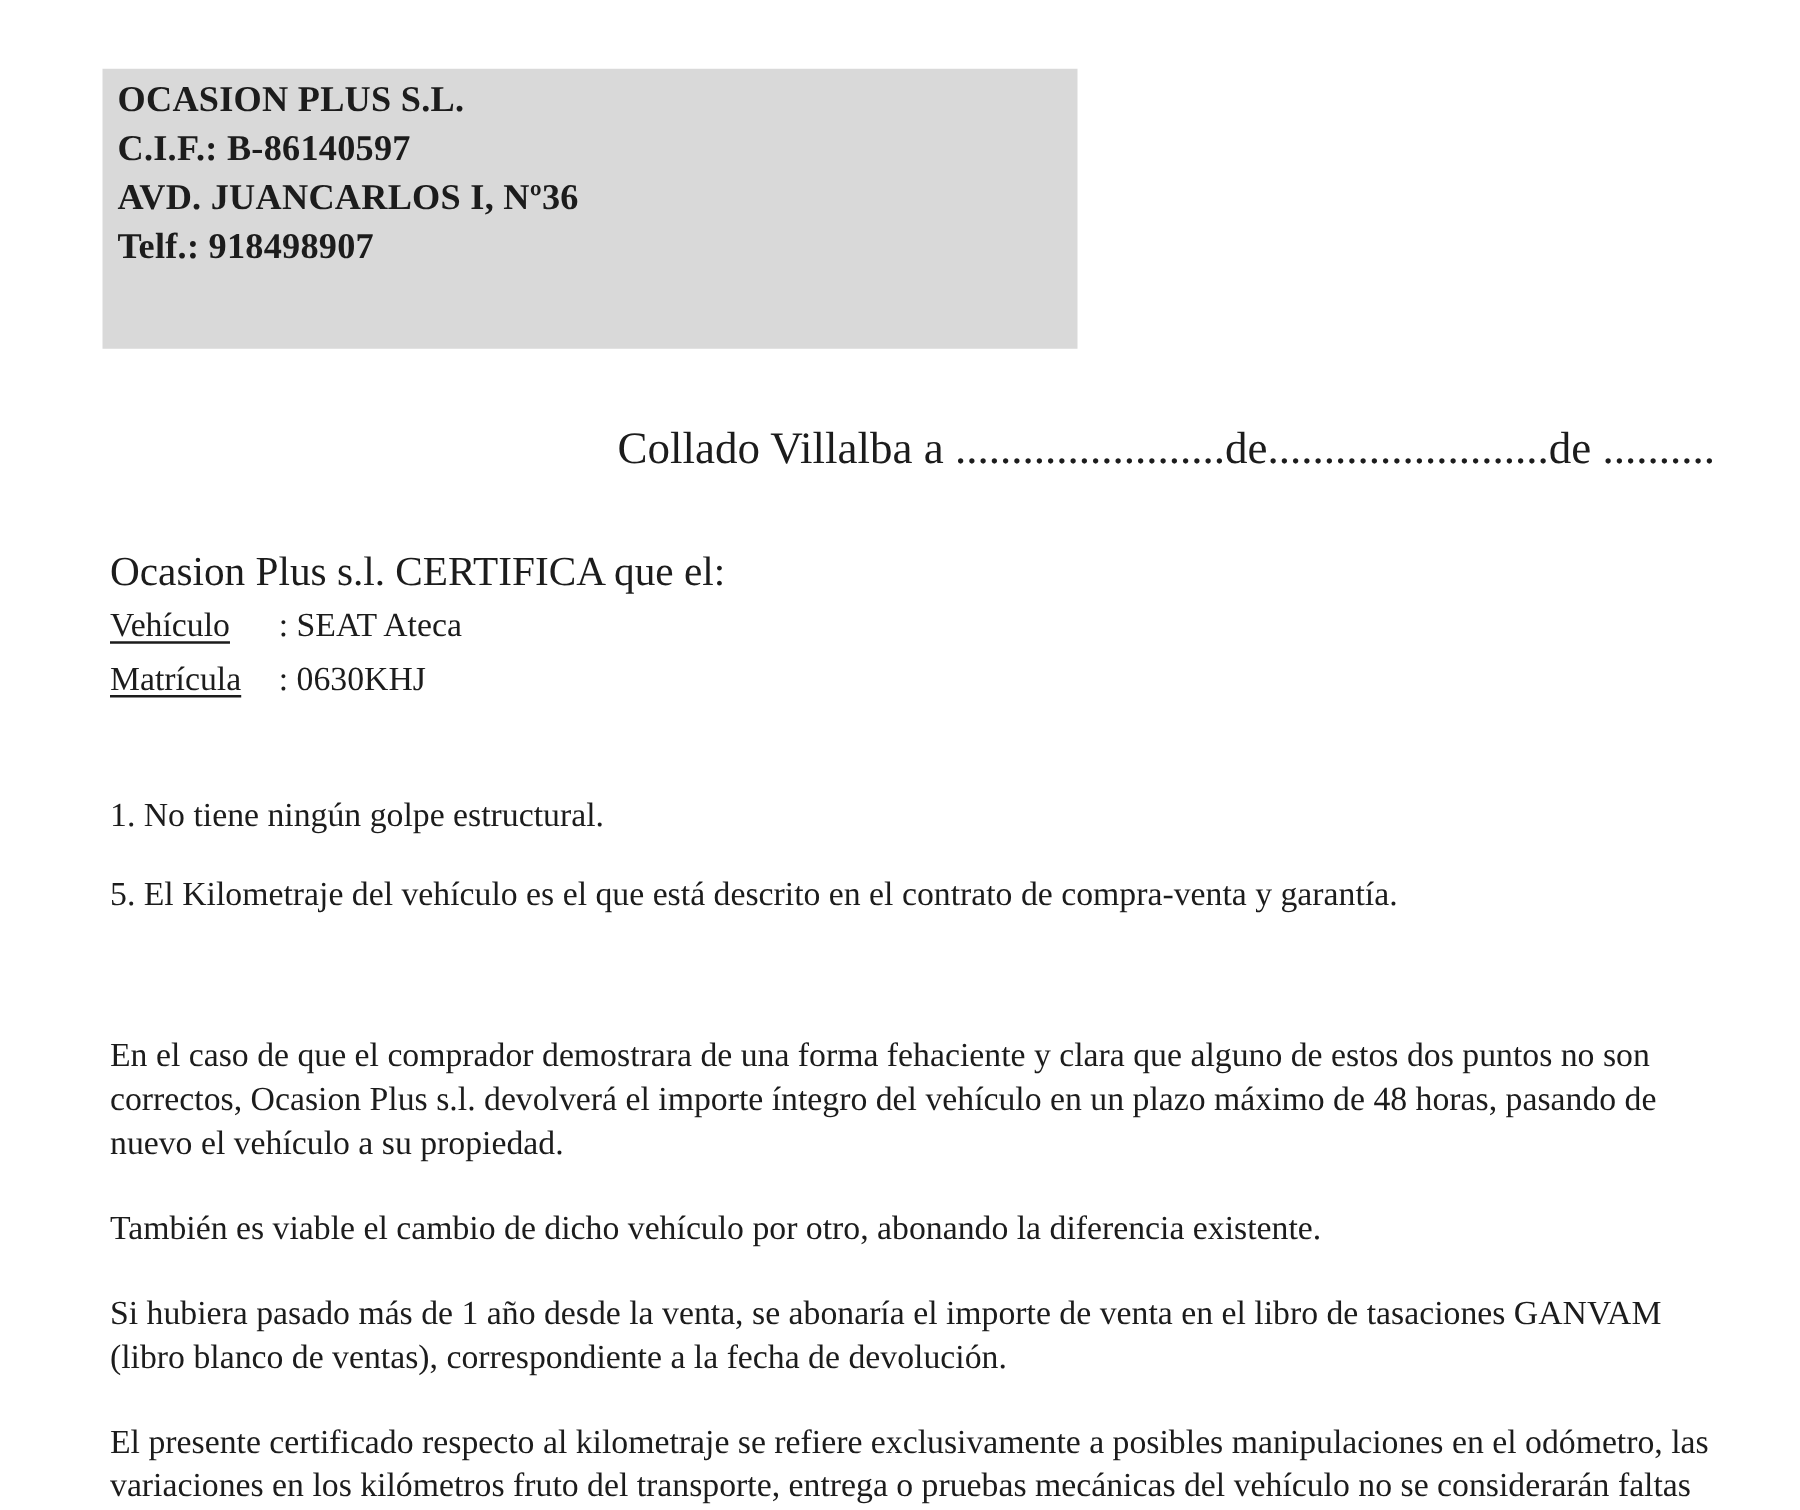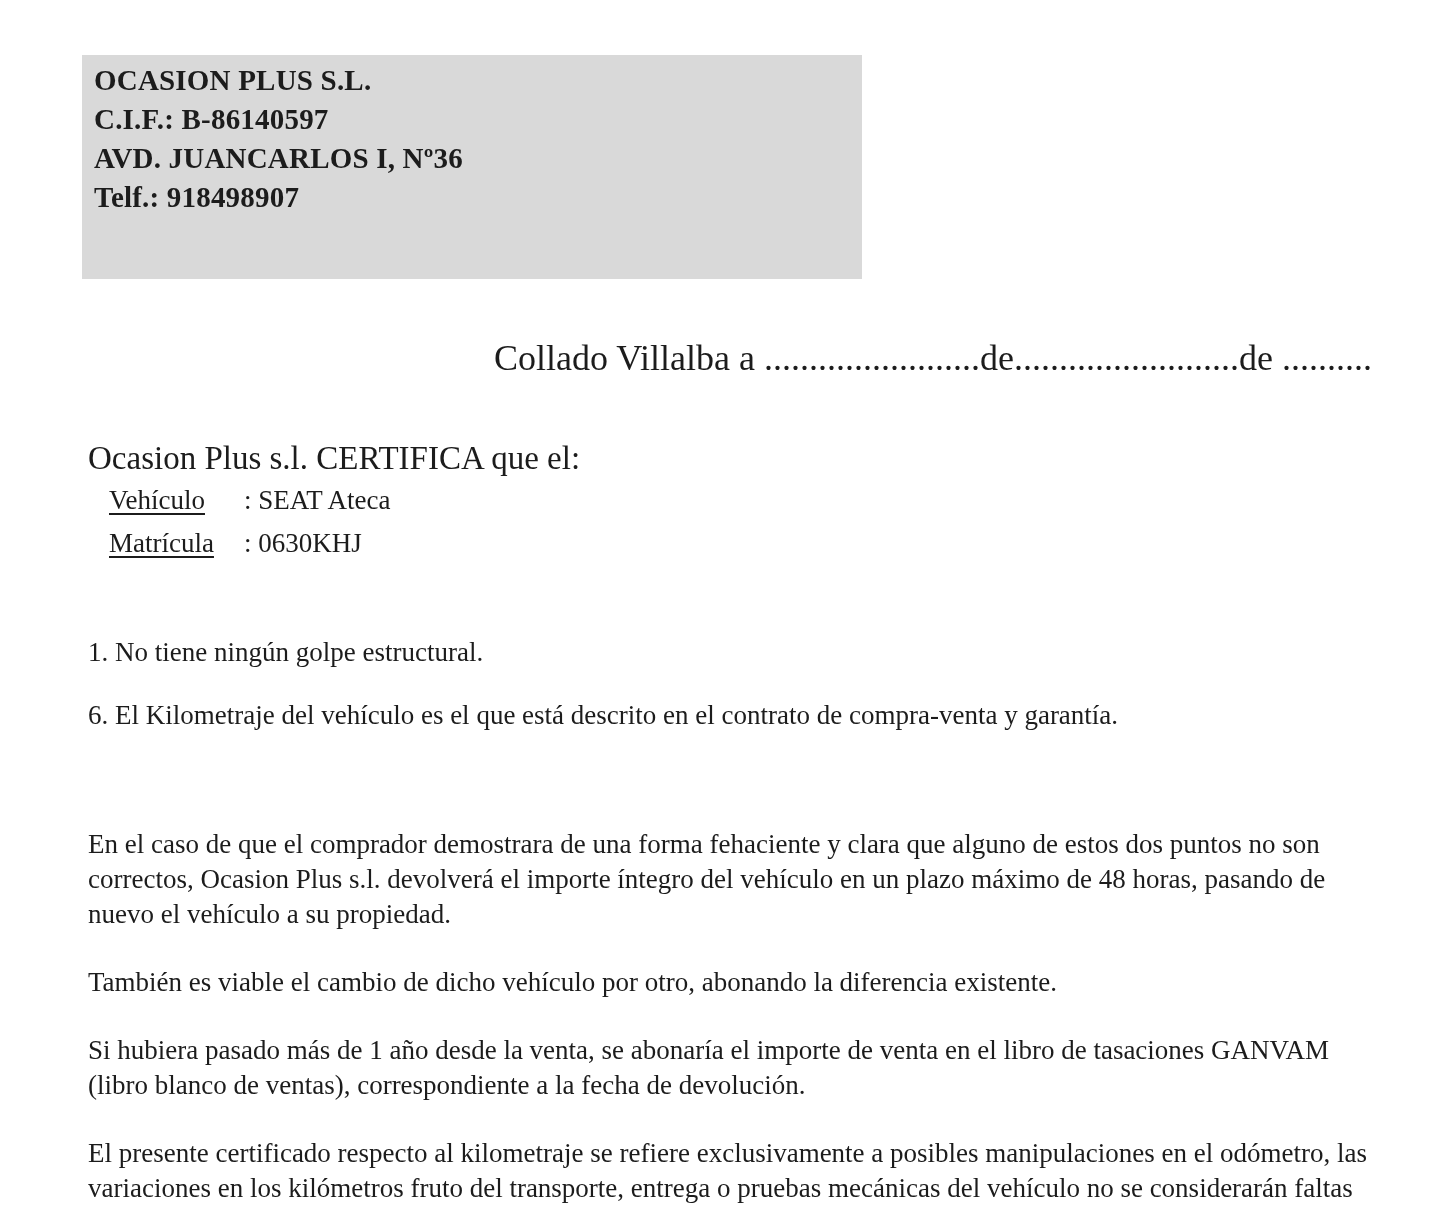--- a/index.html
+++ b/index.html
@@ -52,21 +52,20 @@
     line-height: 42px;
   }
   .field-row {
     font-size: 27px;
     line-height: 43px;
     white-space: nowrap;
   }
   .field-label-cell {
     display: inline-block;
     width: 135px;
-    margin-left: 21px;
   }
   .field-label {
     text-decoration: underline;
     text-underline-offset: 4px;
   }
   .field-sep { display: inline; }
   .points { margin-top: 70px; }
   .point-line {
     font-size: 27px;
     line-height: 34px;
@@ -101,21 +100,21 @@
     <div class="field-row">
       <span class="field-label-cell"><span class="field-label">Vehículo</span></span><span class="field-sep">: </span><span>SEAT Ateca</span>
     </div>
 
     <div class="field-row">
       <span class="field-label-cell"><span class="field-label">Matrícula</span></span><span class="field-sep">: </span><span>0630KHJ</span>
     </div>
 
     <div class="points">
       <div class="point-line">1. No tiene ningún golpe estructural.</div>
-      <div class="point-line">6. El Kilometraje del vehículo es el que está descrito en el contrato de compra-venta y garantía.</div>
+      <div class="point-line">5. El Kilometraje del vehículo es el que está descrito en el contrato de compra-venta y garantía.</div>
     </div>
 
     <div class="paragraphs">
       <div class="para">En el caso de que el comprador demostrara de una forma fehaciente y clara que alguno de estos dos puntos no son correctos, Ocasion Plus s.l. devolverá el importe íntegro del vehículo en un plazo máximo de 48 horas, pasando de nuevo el vehículo a su propiedad.</div>
       <div class="para">También es viable el cambio de dicho vehículo por otro, abonando la diferencia existente.</div>
       <div class="para">Si hubiera pasado más de 1 año desde la venta, se abonaría el importe de venta en el libro de tasaciones GANVAM (libro blanco de ventas), correspondiente a la fecha de devolución.</div>
       <div class="para">El presente certificado respecto al kilometraje se refiere exclusivamente a posibles manipulaciones en el odómetro, las variaciones en los kilómetros fruto del transporte, entrega o pruebas mecánicas del vehículo no se considerarán faltas de conformidad.</div>
     </div>
 
   </div>

